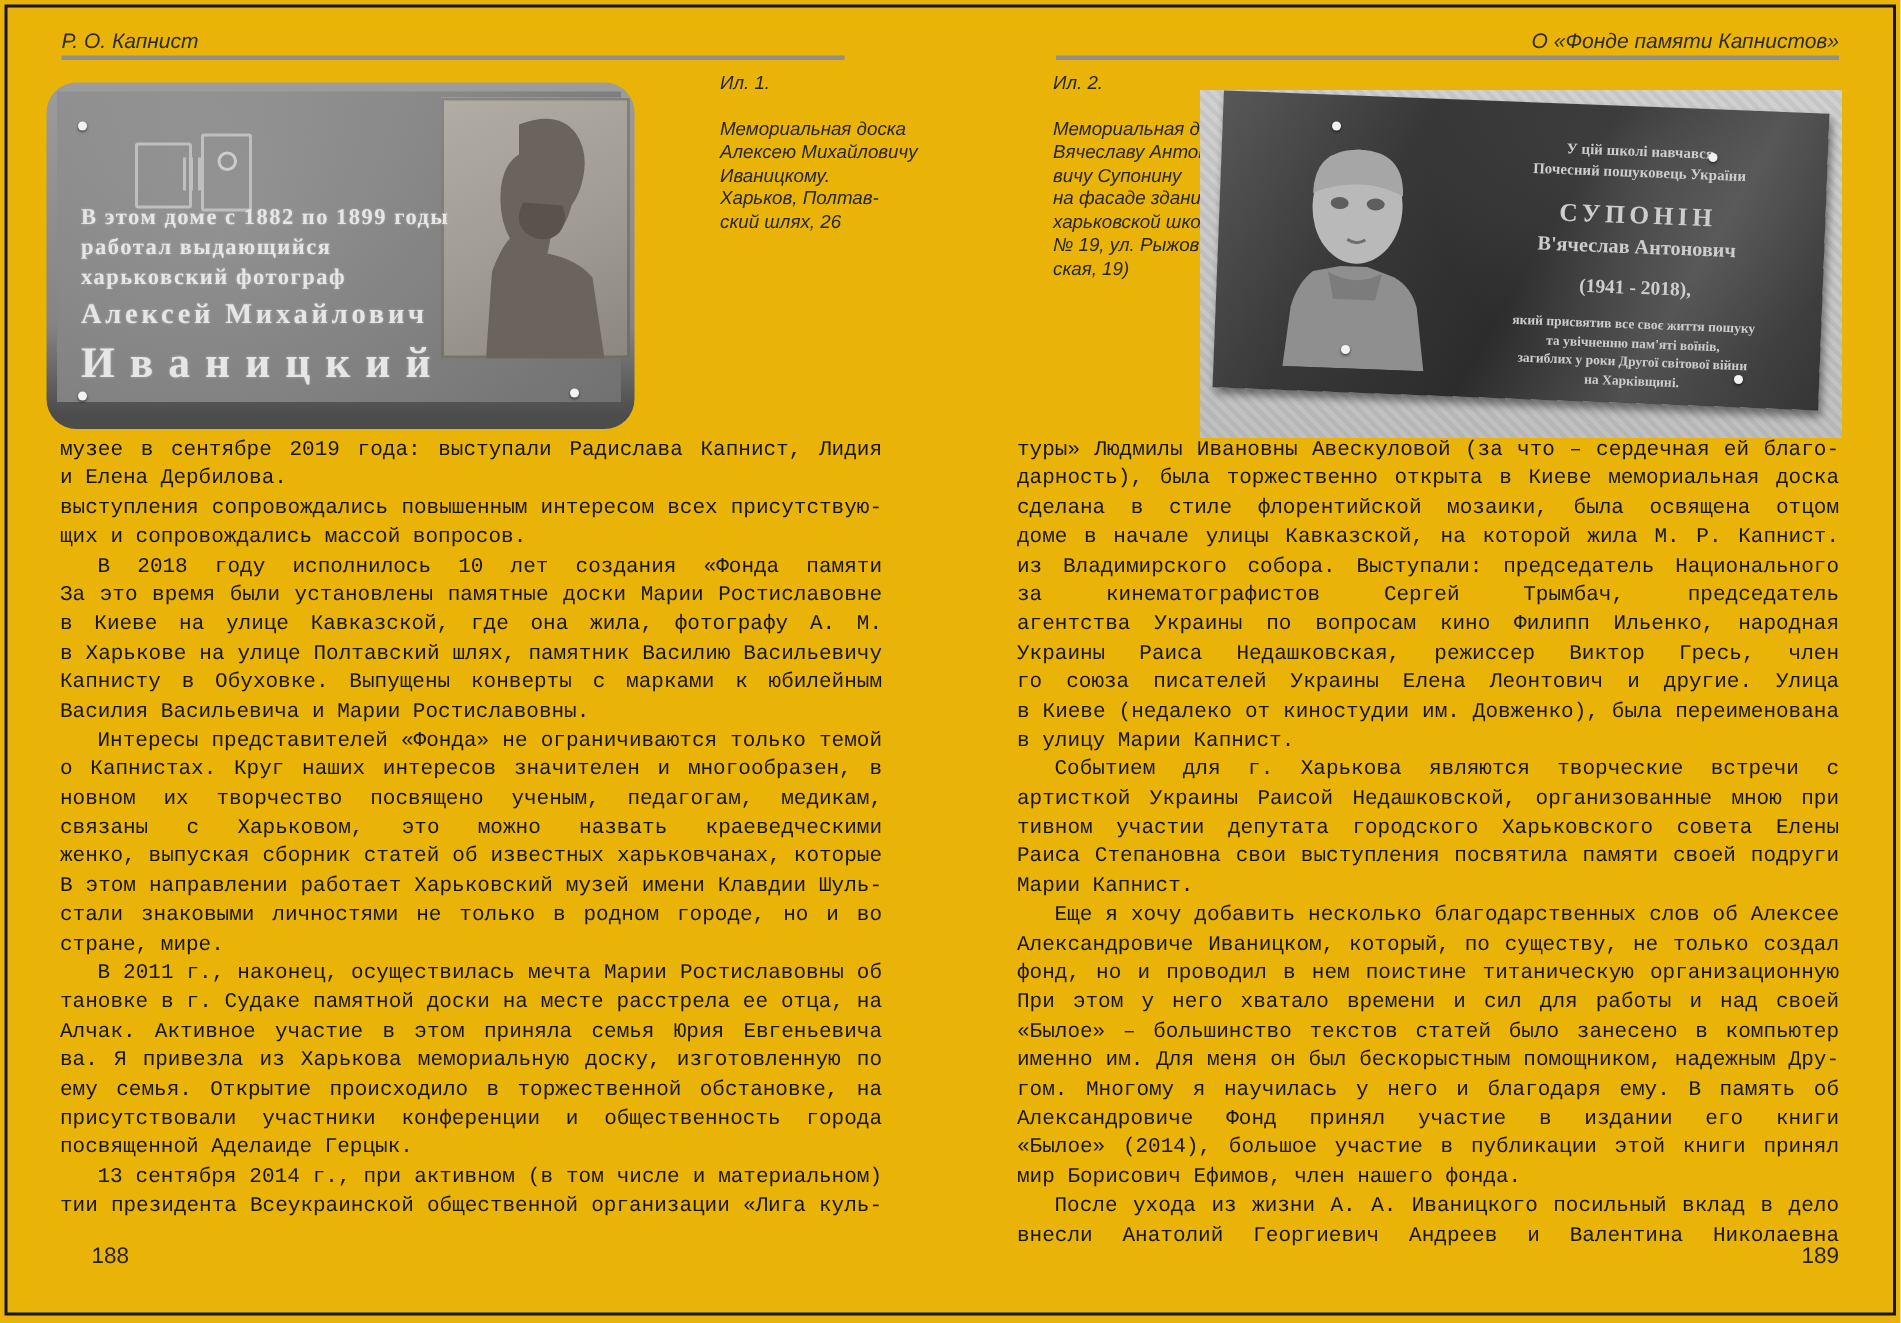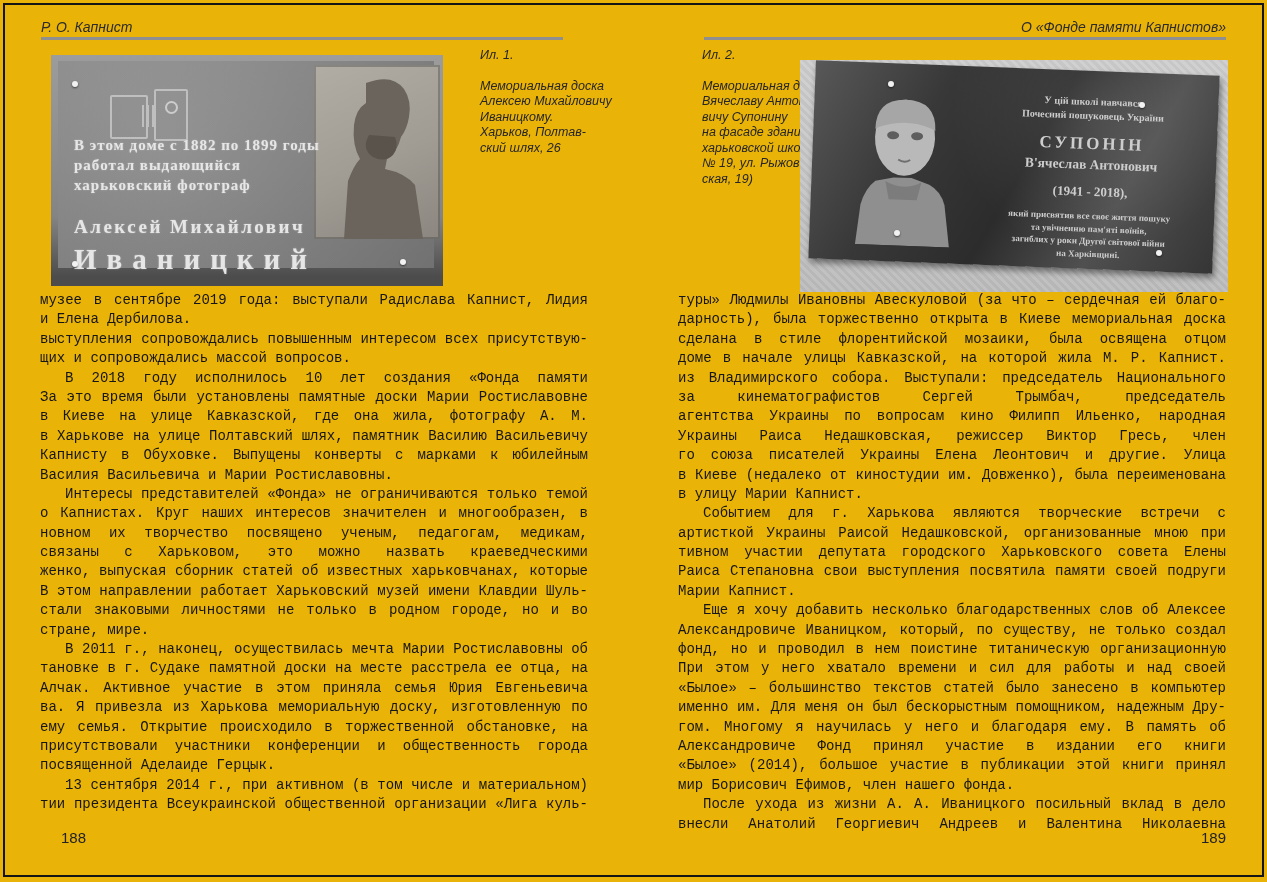--- a/index.html
+++ b/index.html
@@ -29,41 +29,41 @@
   .body-right{left:678px;}
   .bline{text-align:justify;text-align-last:justify;height:19.4px;overflow:hidden;font-family:Liberation Mono, monospace;}
   .bline.ind{text-indent:25px;}
   .bline.end{text-align-last:left;}
 
   .pnum{position:absolute;top:829px;font-size:15px;color:#222;}
   .pn-left{left:41px;margin-left:20px;}
   .pn-right{right:41px;text-align:right;}
 
   
-  .fig1{position:absolute;left:51px;top:55px;width:392px;height:231px;
-        background:linear-gradient(#9c9c9c, #848484 70%, #4c4c4c 96%);}
+  .fig1{position:absolute;left:31px;top:55px;width:392px;height:231px;
+        background:linear-gradient(#9c9c9c, #848484 70%, #4c4c4c 96%);border-radius:20px;}
   .f1-plaque{position:absolute;left:7px;top:6px;right:9px;bottom:18px;
         background:
           radial-gradient(circle at 30% 40%, rgba(255,255,255,.06), rgba(0,0,0,.10)),
           linear-gradient(160deg,#939393,#878787 55%,#7e7e7e);}
   .f1-portrait{position:absolute;left:256px;top:4px;width:126px;height:174px;
         background:linear-gradient(155deg,#b1ada4 0%,#a09c94 55%,#8b8780 100%);
         box-shadow:inset 0 0 0 2px rgba(60,60,60,.35);}
   .f1-portrait svg{display:block;width:100%;height:100%;}
   .f1-camera{position:absolute;left:52px;top:28px;width:80px;height:56px;opacity:.75;}
   .f1-cam-body{position:absolute;left:0;top:6px;width:34px;height:40px;border:2px solid #cfcfcf;border-radius:2px;}
   .f1-cam-back{position:absolute;left:44px;top:0;width:30px;height:48px;border:2px solid #cfcfcf;border-radius:2px;}
   .f1-cam-bellows{position:absolute;left:32px;top:16px;width:14px;height:22px;
         background:repeating-linear-gradient(90deg,#cfcfcf 0 2px,transparent 2px 5px);}
   .f1-cam-lens{position:absolute;left:55px;top:12px;width:9px;height:9px;border:2px solid #e0e0e0;border-radius:50%;}
   .f1-text{position:absolute;left:16px;top:74px;color:#e6e6e6;
         font-family:"Liberation Serif",serif;font-weight:bold;
         text-shadow:0 0 2px rgba(255,255,255,.35);}
   .p1a{font-size:15px;line-height:20px;letter-spacing:1px;}
-  .p1b{font-size:19px;margin-top:21px;letter-spacing:2.5px;}
+  .p1b{font-size:19px;margin-top:4px;letter-spacing:2.5px;}
   .p1c{font-size:29px;margin-top:5px;letter-spacing:10px;}
   .screw{position:absolute;width:6px;height:6px;border-radius:50%;background:#f2f2f2;
         box-shadow:0 1px 2px rgba(0,0,0,.55);}
 
   
   .fig2{position:absolute;left:800px;top:60px;width:428px;height:232px;
         background:
           repeating-linear-gradient(45deg, rgba(255,255,255,.05) 0 3px, rgba(0,0,0,.04) 3px 6px),
           linear-gradient(#cfcfcf,#bdbdbd);overflow:hidden;}
   .f2-plaque{position:absolute;left:12px;top:8px;width:404px;height:198px;

